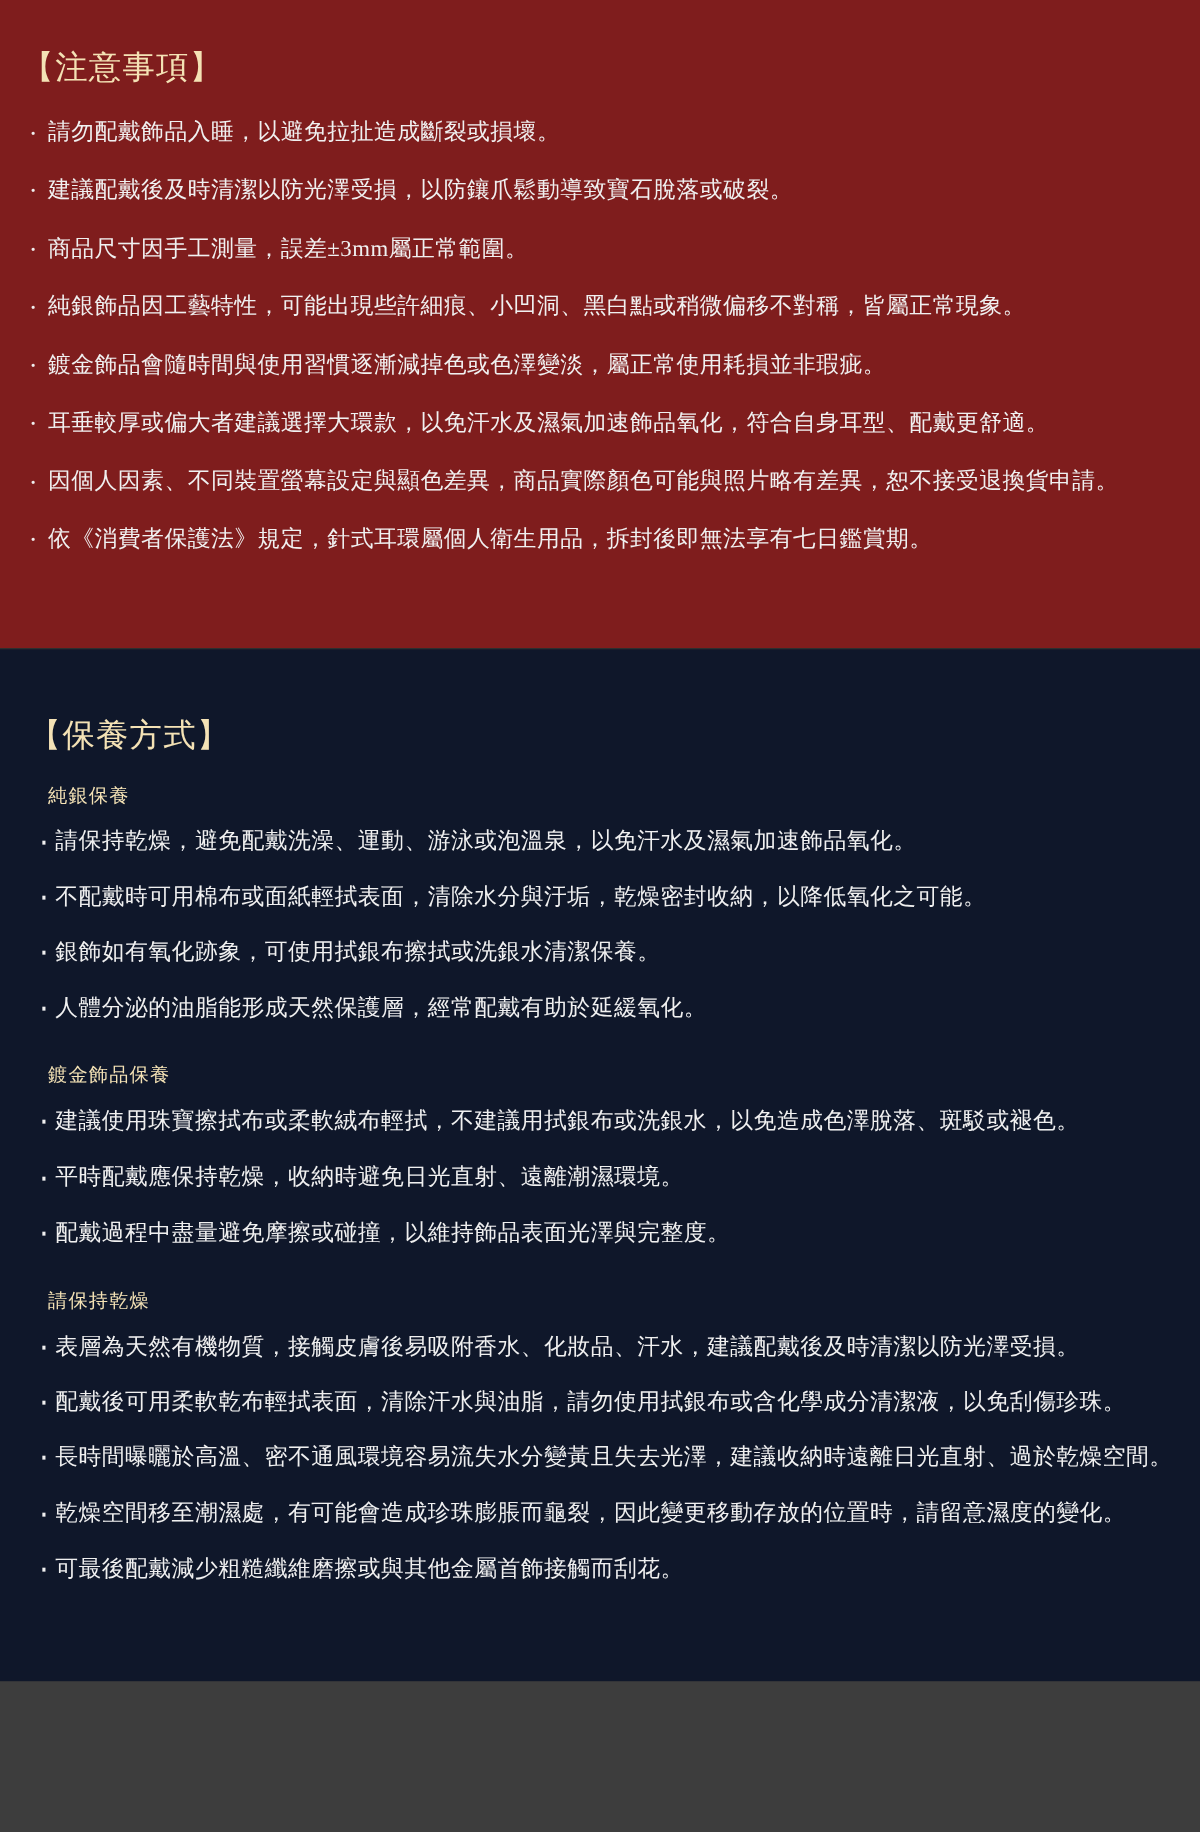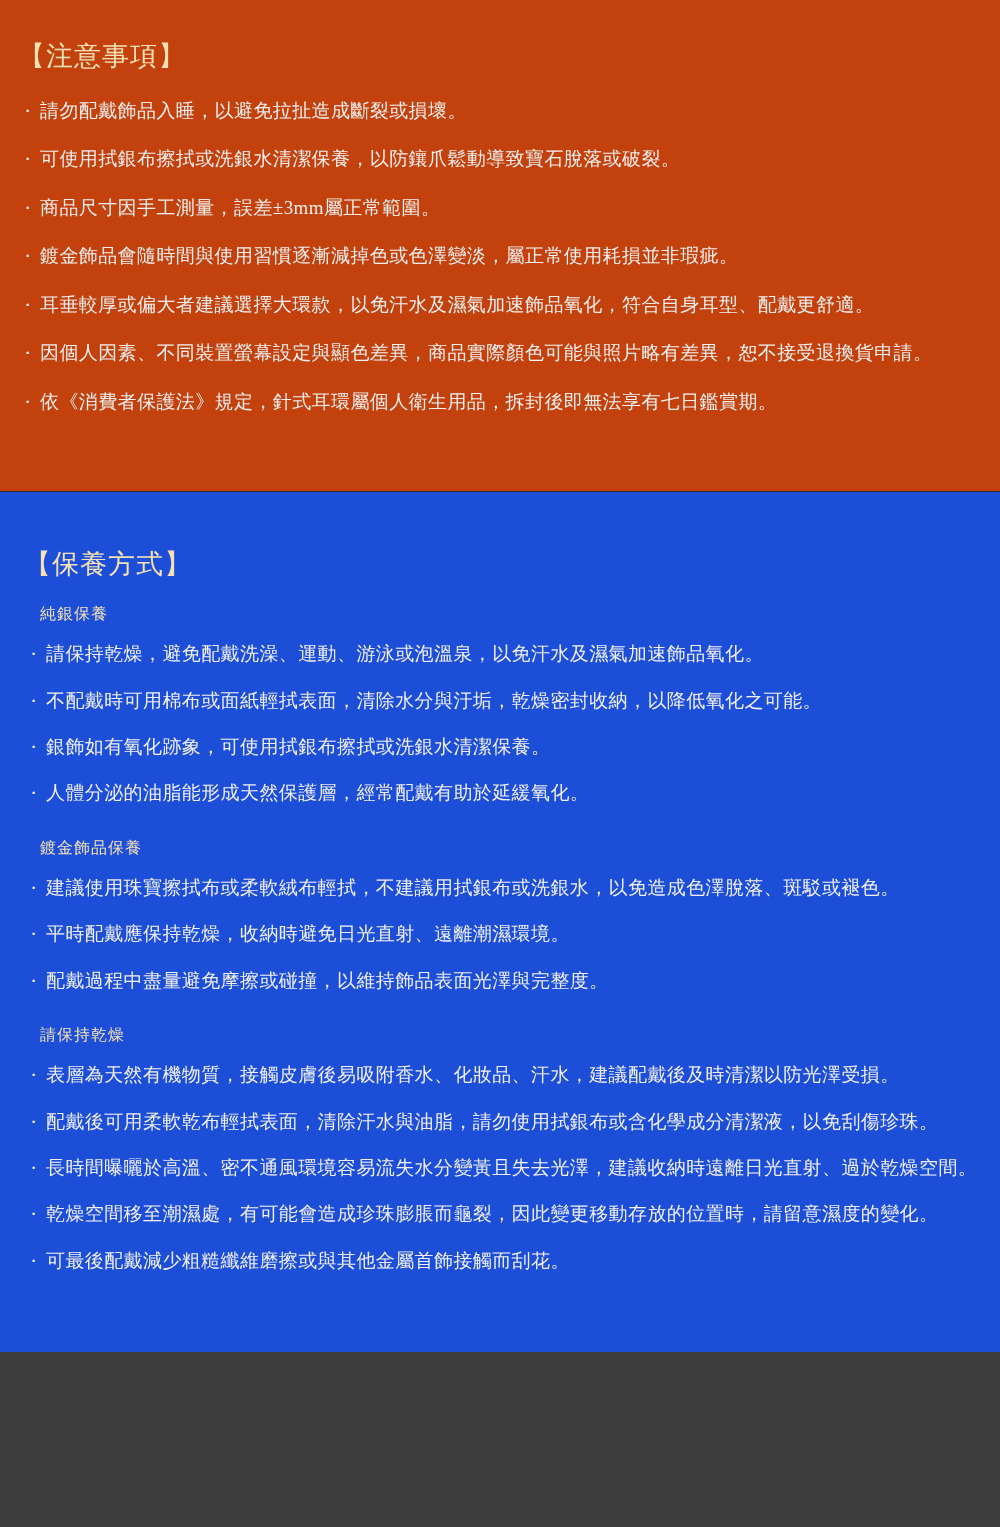--- a/index.html
+++ b/index.html
@@ -17,27 +17,27 @@
     width: 1000px;
     min-height: 1527px;
     position: relative;
   }
   .section {
     box-sizing: border-box;
     width: 100%;
     padding: 0 22px 0 22px;
   }
   .section-notice {
-    background: #c2410c;
+    background: #7f1d1d;
     padding-top: 38px;
     padding-bottom: 56px;
     padding-left: 16px;
   }
   .section-care {
-    background: #1d4ed8;
+    background: #0f172a;
     padding-top: 54px;
     padding-bottom: 60px;
   }
   .sec-title {
     font-size: 27px;
     letter-spacing: 1px;
     color: #f4e2b5;
     margin: 0 0 22px 2px;
     font-weight: normal;
     font-family: "Liberation Serif", "DejaVu Serif", serif;
@@ -70,38 +70,40 @@
     content: "·";
     position: absolute;
     left: 4px;
     top: -2px;
     font-size: 22px;
     color: #f0f0f0;
   }
   .section-care ul.bullets li {
     margin-bottom: 17px;
     margin-left: 4px;
+    font-family: Liberation Mono, monospace;
   }
   .divider {
     height: 1px;
     background: #2e2e2e;
     width: 100%;
   }
 </style>
 </head>
 <body>
 
 <div class="page">
 
   <section class="section section-notice">
     <h2 class="sec-title">【注意事項】</h2>
     <ul class="bullets">
       <li>請勿配戴飾品入睡，以避免拉扯造成斷裂或損壞。</li>
-      <li>可使用拭銀布擦拭或洗銀水清潔保養，以防鑲爪鬆動導致寶石脫落或破裂。</li>
+      <li>建議配戴後及時清潔以防光澤受損，以防鑲爪鬆動導致寶石脫落或破裂。</li>
       <li>商品尺寸因手工測量，誤差±3mm屬正常範圍。</li>
+      <li>純銀飾品因工藝特性，可能出現些許細痕、小凹洞、黑白點或稍微偏移不對稱，皆屬正常現象。</li>
       <li>鍍金飾品會隨時間與使用習慣逐漸減掉色或色澤變淡，屬正常使用耗損並非瑕疵。</li>
       <li>耳垂較厚或偏大者建議選擇大環款，以免汗水及濕氣加速飾品氧化，符合自身耳型、配戴更舒適。</li>
       <li>因個人因素、不同裝置螢幕設定與顯色差異，商品實際顏色可能與照片略有差異，恕不接受退換貨申請。</li>
       <li>依《消費者保護法》規定，針式耳環屬個人衛生用品，拆封後即無法享有七日鑑賞期。</li>
     </ul>
   </section>
 
   <div class="divider"></div>
 
   <section class="section section-care">

